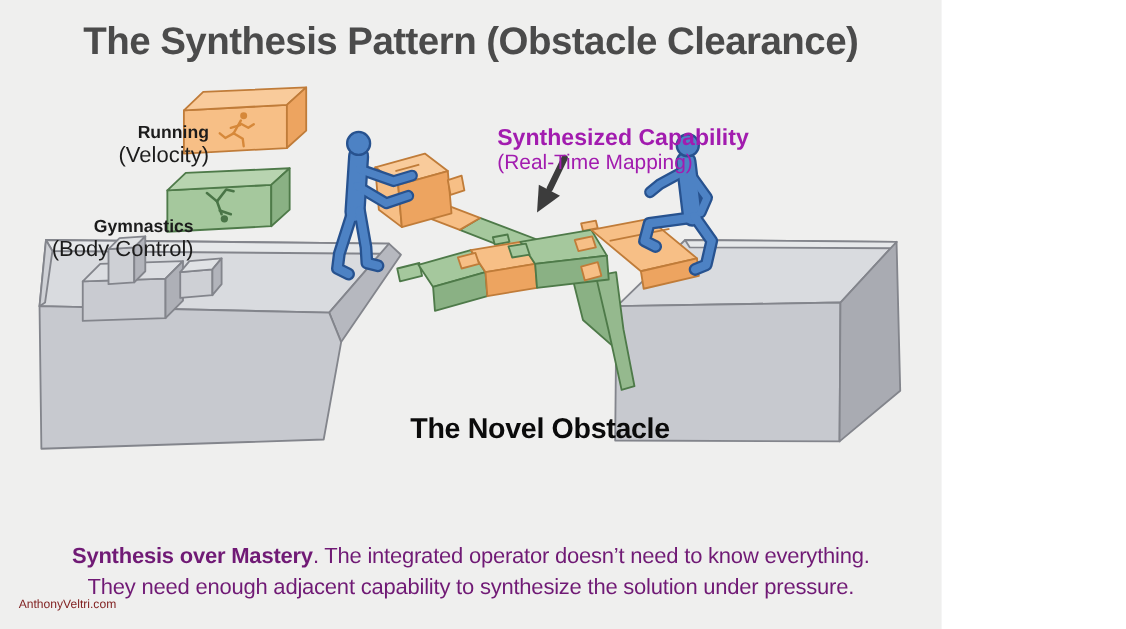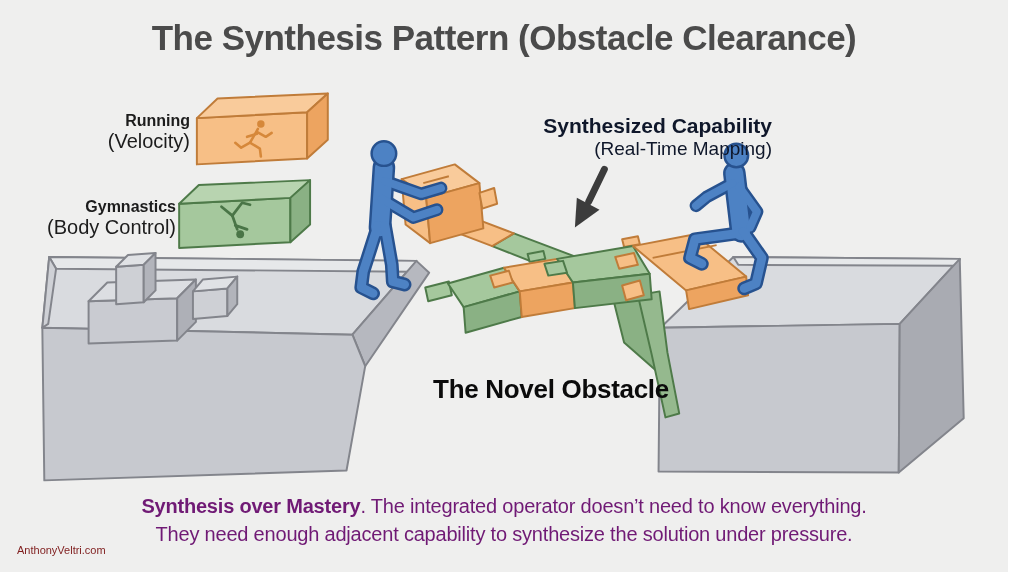--- a/index.html
+++ b/index.html
@@ -1,34 +1,34 @@
 <!DOCTYPE html>
 <html><head>
 <meta charset="utf-8">
 <style>
   html,body{margin:0;padding:0;}
   .canvas{
-    position:relative;width:1008px;height:572px;overflow:hidden;
+    position:relative;width:856px;height:572px;overflow:hidden;
     background:#efefee;font-family:"Liberation Sans",sans-serif;
   }
   svg.scene{position:absolute;inset:0;z-index:1;}
   .txt{position:absolute;z-index:2;}
   .title{
     top:18px;left:0;width:100%;text-align:center;
     font-size:35px;font-weight:700;color:#4b4b4b;letter-spacing:-0.5px;
   }
   .legend-label{text-align:right;color:#1c1c1c;line-height:1.15;}
   .legend-label .main{font-size:16px;font-weight:700;}
   .legend-label .sub{font-size:20px;font-weight:400;}
   .running-label{top:112px;left:30px;width:160px;}
   .gymnastics-label{top:198px;left:16px;width:160px;}
-  .synth-label{top:113px;left:452px;width:320px;text-align:right;color:#0f172a;line-height:1.2;}
+  .synth-label{top:113px;left:452px;width:320px;text-align:left;color:#a21caf;line-height:1.2;}
   .synth-label .main{font-size:21px;font-weight:700;}
   .synth-label .sub{font-size:19px;font-weight:400;}
-  .obstacle-label{top:372px;left:391px;width:320px;text-align:center;color:#0b0b0b;
+  .obstacle-label{top:372px;left:373px;width:320px;text-align:left;color:#0b0b0b;
     font-size:26px;font-weight:700;line-height:35px;letter-spacing:-0.3px;}
   .caption{top:492px;left:0;width:100%;text-align:center;color:#701a75;
     font-size:20px;line-height:28px;letter-spacing:-0.2px;}
   .caption .lead{font-weight:700;}
   .watermark{left:17px;top:544px;font-size:11px;color:#7f1d1d;}
 </style>
 </head>
 <body>
 
 <div class="canvas">

